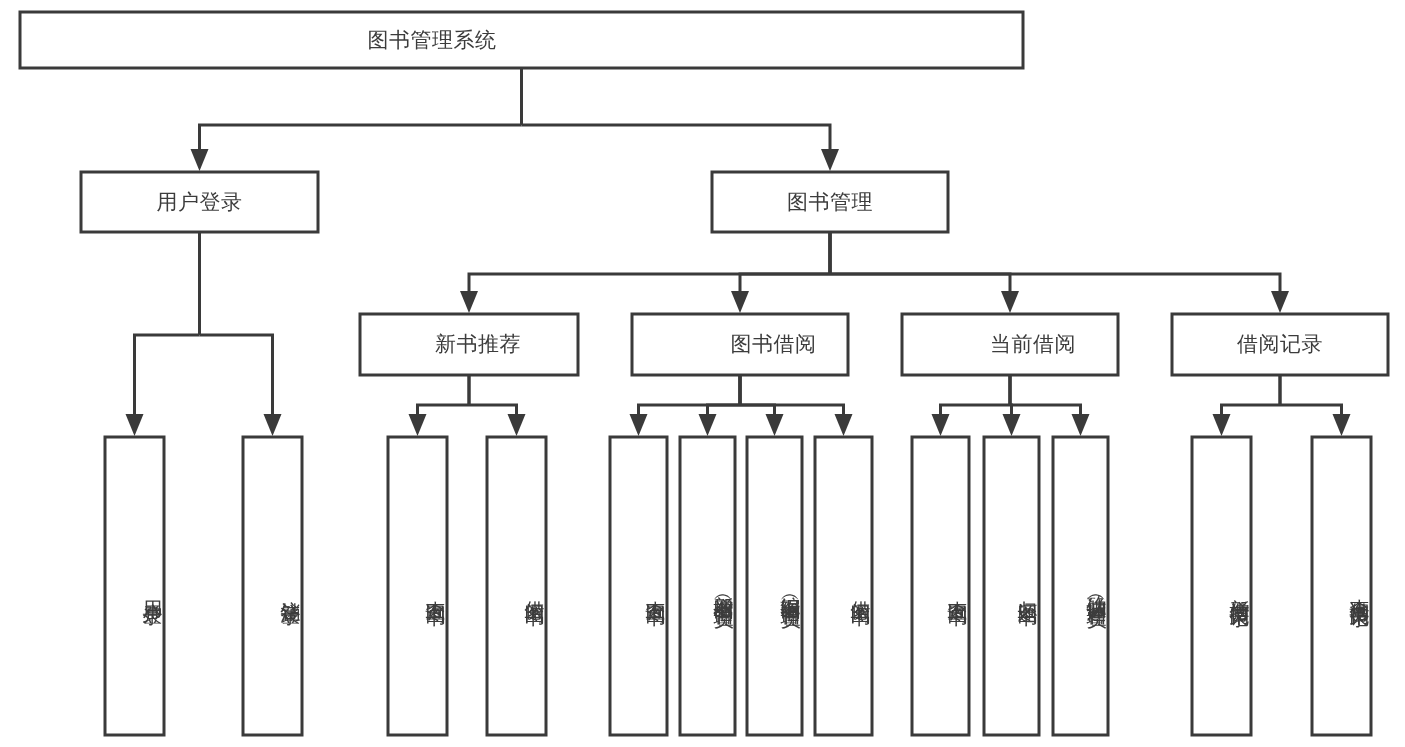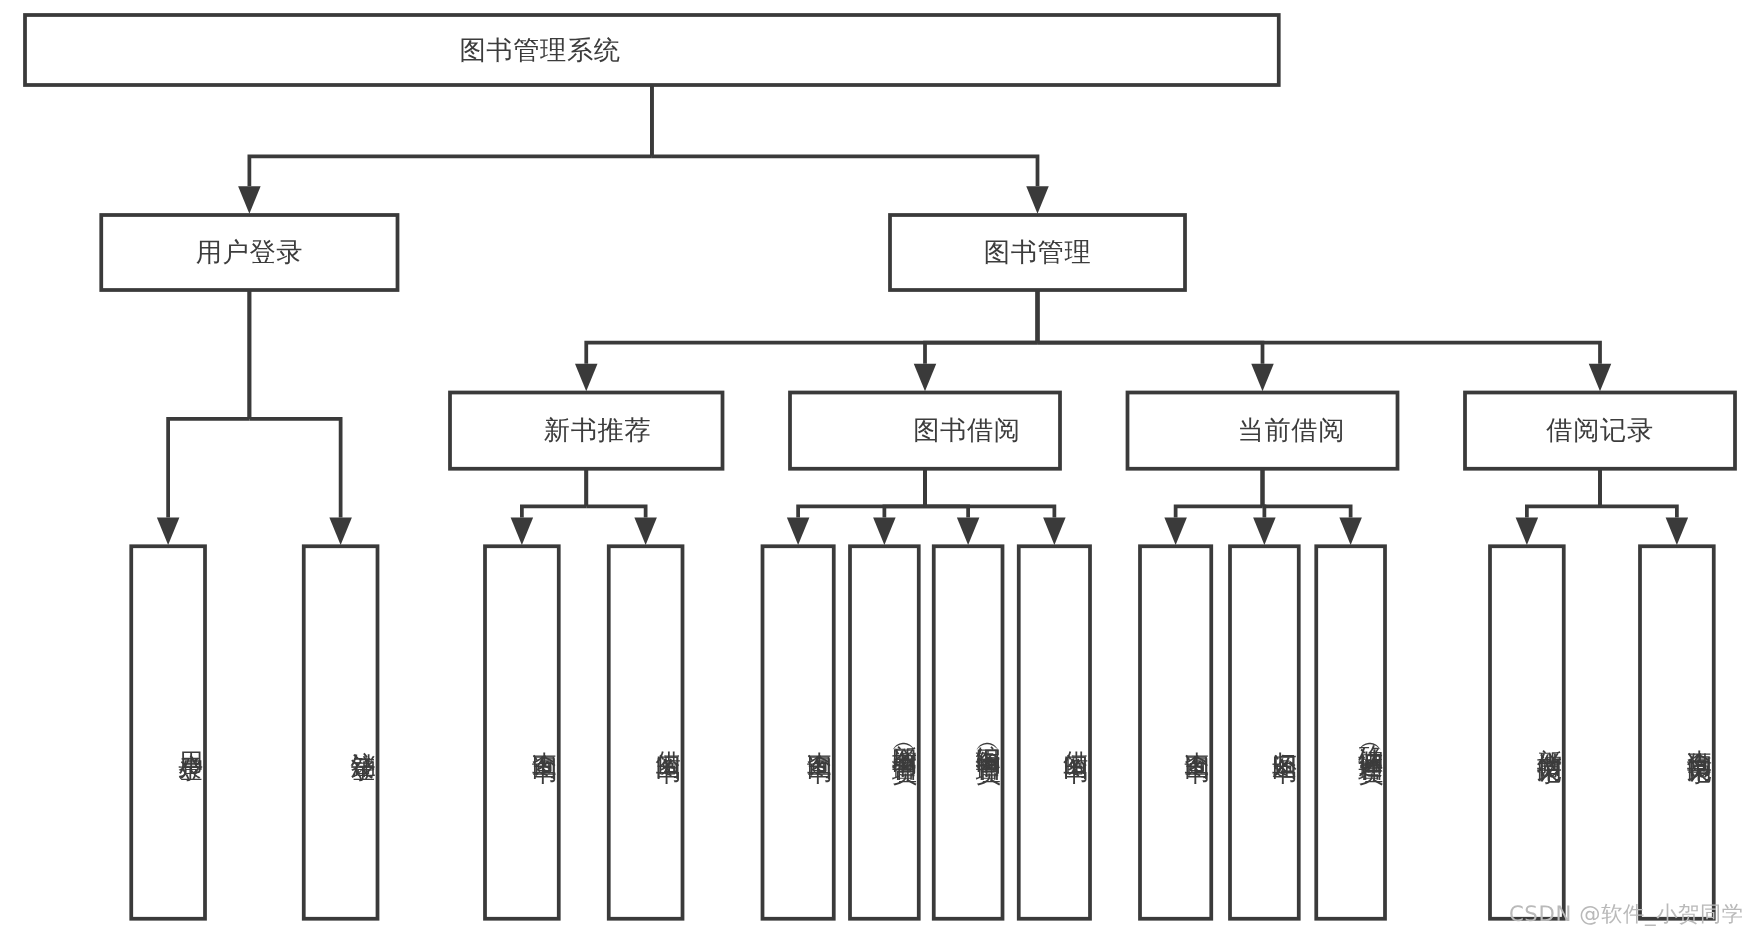--- a/index.html
+++ b/index.html
@@ -172,14 +172,13 @@
       <div class="node-label vertical" style="left: 610px; top: 437px; width: 57px; height: 298px;">查询图书</div>
       <div class="node-label vertical" style="left: 680px; top: 437px; width: 55px; height: 298px;">新增图书（管理员）</div>
       <div class="node-label vertical" style="left: 747px; top: 437px; width: 55px; height: 298px;">编辑图书（管理员）</div>
       <div class="node-label vertical" style="left: 815px; top: 437px; width: 57px; height: 298px;">借阅图书</div>
       <div class="node-label vertical" style="left: 912px; top: 437px; width: 57px; height: 298px;">查询图书</div>
       <div class="node-label vertical" style="left: 984px; top: 437px; width: 55px; height: 298px;">归还图书</div>
       <div class="node-label vertical" style="left: 1053px; top: 437px; width: 55px; height: 298px;">确认归还（管理员）</div>
       <div class="node-label vertical" style="left: 1192px; top: 437px; width: 59px; height: 298px;">新增借阅记录</div>
       <div class="node-label vertical" style="left: 1312px; top: 437px; width: 59px; height: 298px;">查询借阅记录</div>
     </div>
-  <div class="watermark">CSDN @软件_小贺同学</div>
 </div>
 
 </body></html>

